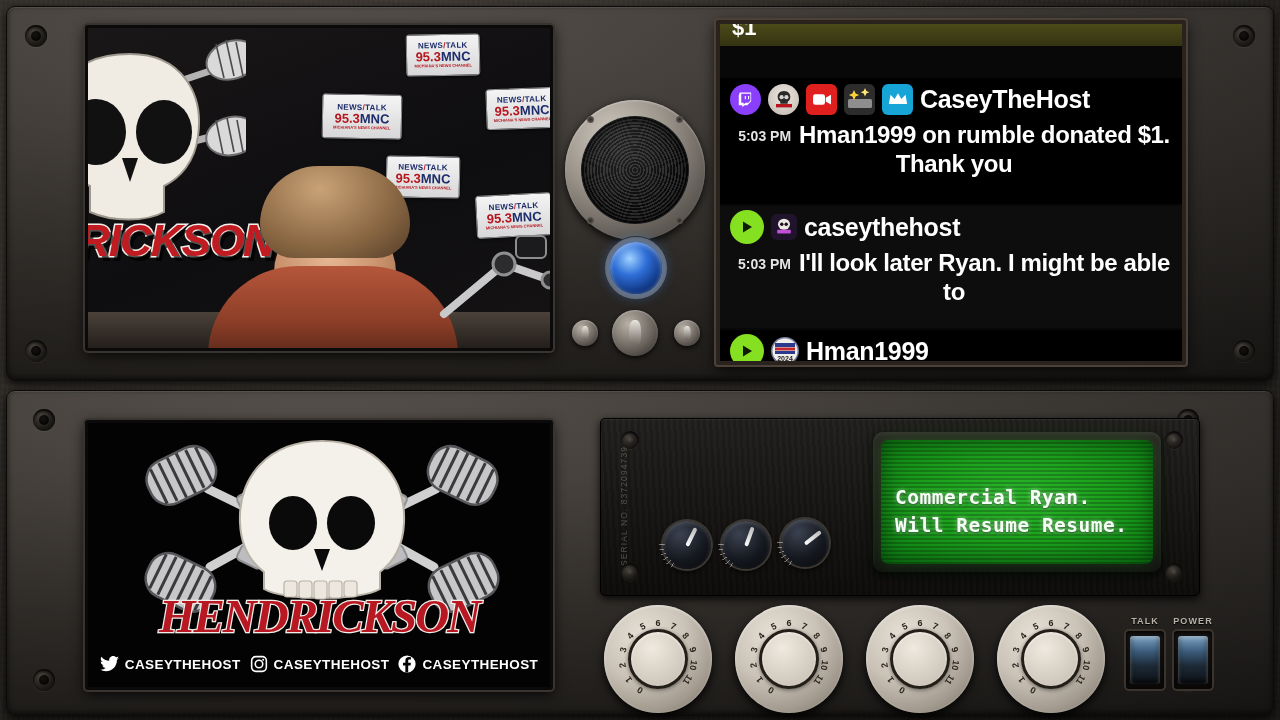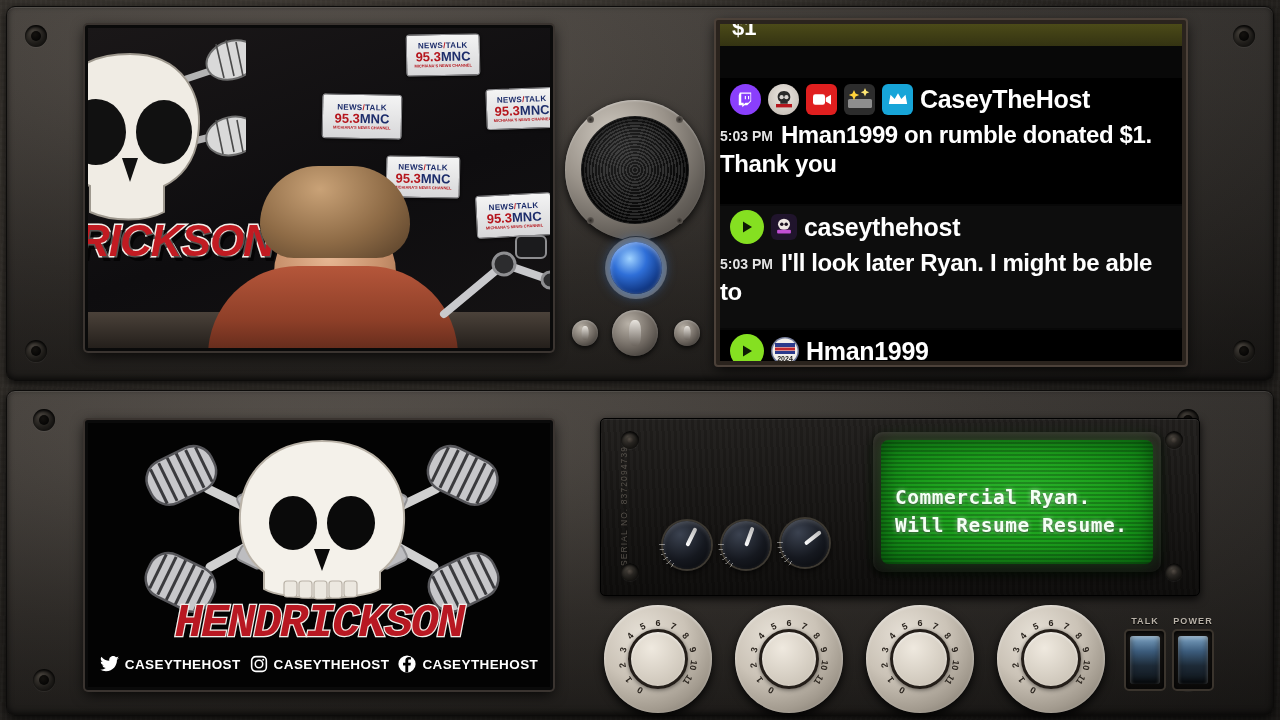--- a/index.html
+++ b/index.html
@@ -132,36 +132,36 @@
   .badge-twitch{ background:#8a3ffc; }
   .badge-skull{ background:radial-gradient(circle at 50% 40%,#efeae4,#bdb5ad); }
   .badge-rumble{ background:#e01f1f; border-radius:6px; }
   .badge-sparkle{ background:#2c2c2c; border-radius:4px; }
   .badge-crown{ background:#17a5d8; border-radius:6px; }
   .badge-play{ width:34px;height:34px;border-radius:50%;background:#85e021; }
   .badge-purple{ background:#20142c; border-radius:5px; }
   .badge-flag{ background:radial-gradient(circle at 50% 45%,#e8e6e6,#2b3a6b); }
   .uname{ font-size:25px; font-weight:800; color:#fff; letter-spacing:-.3px;
     font-family:"Liberation Sans",sans-serif; }
-  .msg-body{ padding:0 10px 6px 0; color:#fff; font-size:24px; font-weight:600;
-    line-height:1.22; letter-spacing:-.4px; }
+  .msg-body{ padding:0 10px 6px 16px; color:#fff; font-size:24px; font-weight:600;
+    line-height:1.22; letter-spacing:-.4px;text-align:center; }
   .ts{ font-size:14px; font-weight:700; color:#e4e4e4; vertical-align:2px;
     margin-right:8px; letter-spacing:0; }
   #msg1{ top:54px; height:126px; background:#000; }
   #msg2{ top:182px; height:122px; background:#0d0d0d; }
   #msg3{ top:306px; height:60px; background:#000; }
 
   
   #logo-panel{ position:absolute; left:85px; top:420px; width:468px; height:270px;
     background:#030303; border:3px solid #0a0a0a; border-radius:3px;
     box-shadow:0 0 0 2px #3a3430, 0 4px 14px rgba(0,0,0,.85); overflow:hidden; }
   #hend-word{ position:absolute; left:0; right:0; top:166px; text-align:center;
     font-size:47px; font-weight:900; font-style:italic; letter-spacing:-2px;
     color:#b81822; -webkit-text-stroke:2.5px #f2eeea; paint-order:stroke fill;
-    font-family:Liberation Mono, monospace;margin-top:8px; }
+    font-family:Liberation Serif, serif; }
   #socials{ position:absolute; left:0; right:0; bottom:14px; display:flex;
     align-items:center; justify-content:center; gap:9px; }
   .soc{ display:flex; align-items:center; gap:6px; }
   .soc .h{ color:#fff; font-size:13.5px; font-weight:800; letter-spacing:.4px; }
 
   
   #amp{ position:absolute; left:600px; top:418px; width:600px; height:178px;
     border-radius:5px;
     background:
       linear-gradient(180deg,rgba(255,255,255,.035),rgba(0,0,0,.45)),

